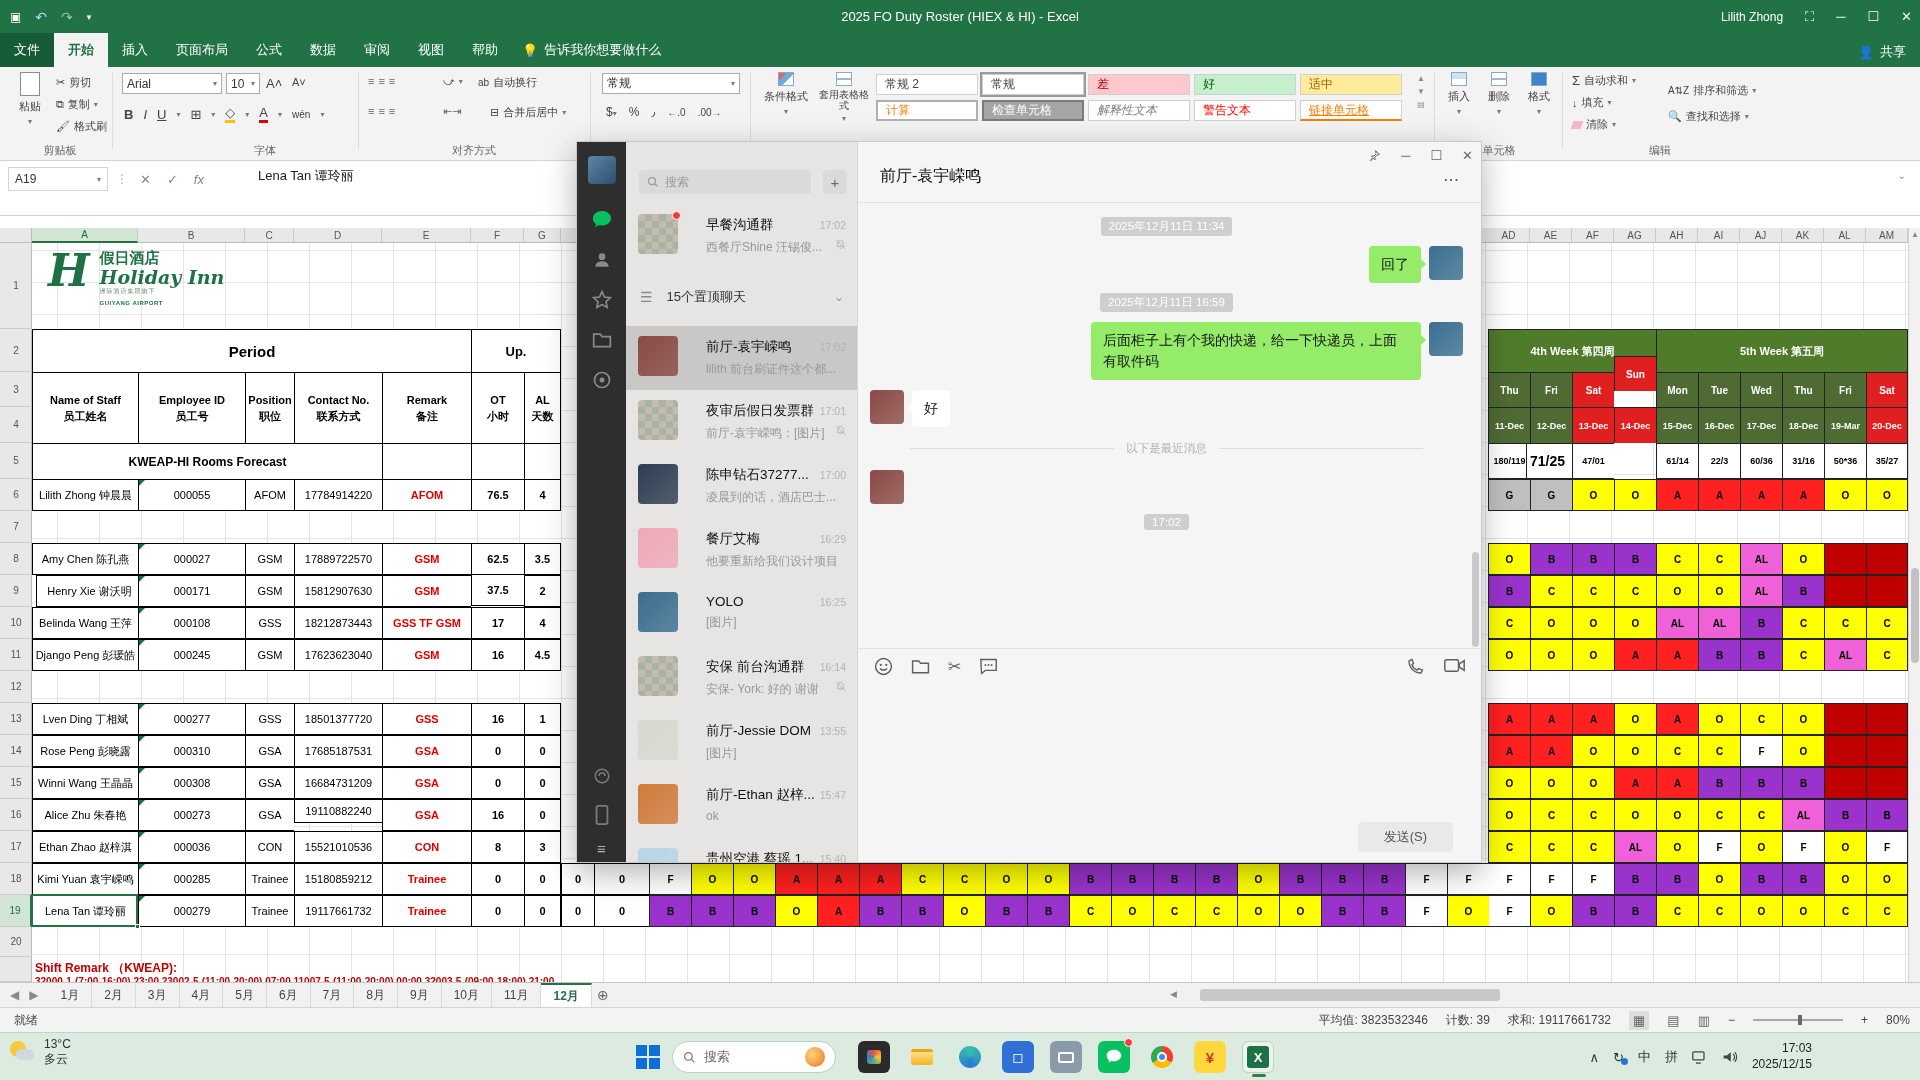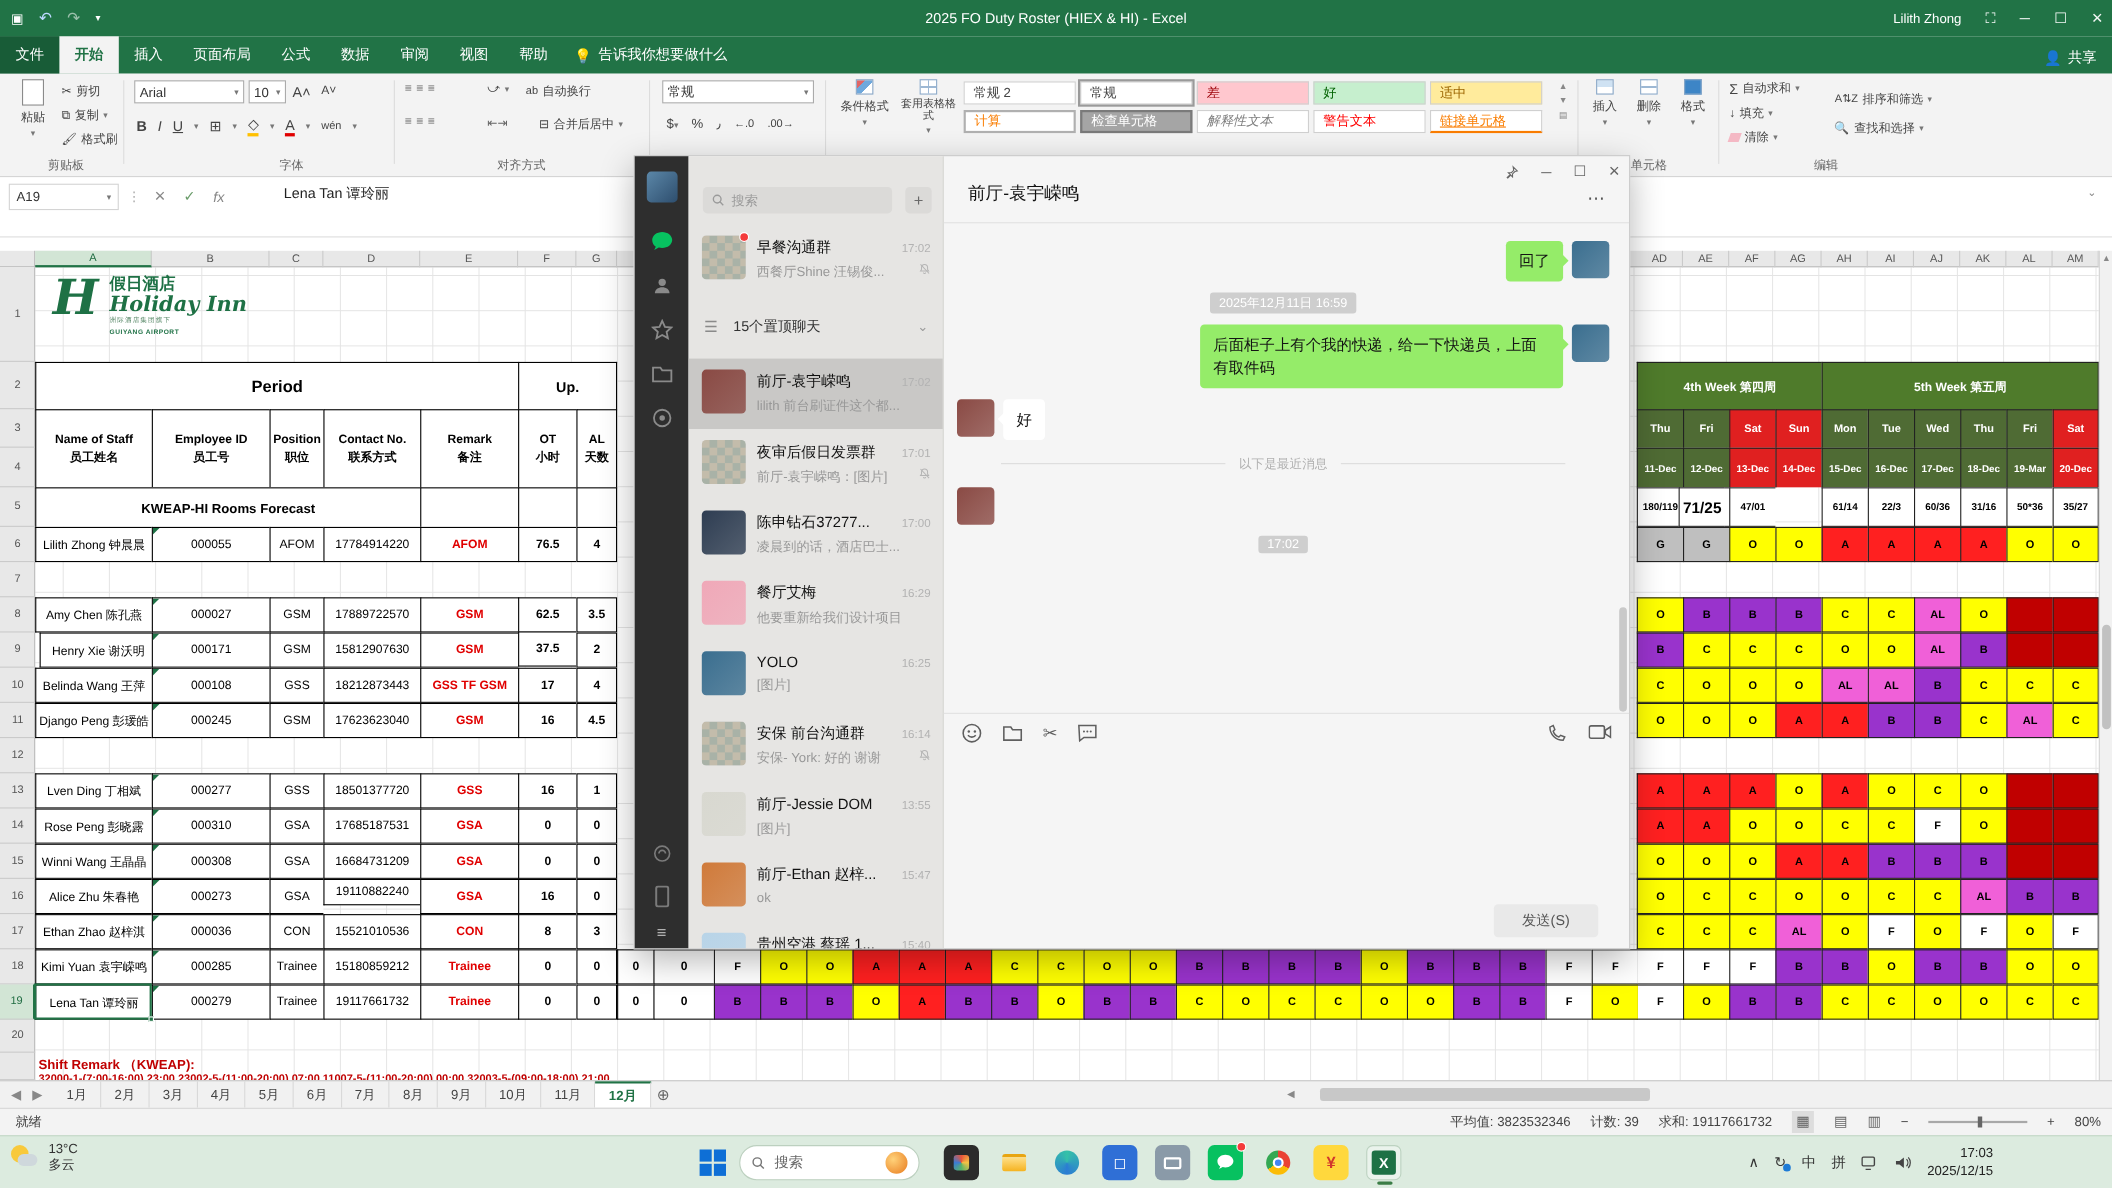--- a/index.html
+++ b/index.html
@@ -116,21 +116,21 @@
 
   
   .wechat{position:absolute;left:576px;top:141px;width:906px;height:722px;background:#f5f5f5;border:1px solid #c9c9c9;box-shadow:0 10px 30px rgba(0,0,0,.3);}
   .wc-side{position:absolute;left:0;top:0;width:49px;height:100%;background:#2e2e2e;display:flex;flex-direction:column;align-items:center;padding-top:14px;gap:0;}
   .wc-avatar{width:28px;height:28px;border-radius:4px;background:linear-gradient(135deg,#5b87a8,#2e4e6e);margin-bottom:16px;}
   .wc-ico{width:49px;height:40px;display:flex;align-items:center;justify-content:center;}
   .wc-bottom{position:absolute;bottom:10px;left:0;width:49px;display:flex;flex-direction:column;align-items:center;gap:20px;}
   .wc-list{position:absolute;left:49px;top:0;width:232px;height:100%;background:#e6e5e3;border-right:1px solid #d8d7d5;overflow:hidden;}
   .wc-search{position:absolute;left:13px;top:28px;width:172px;height:24px;background:#dbdad8;border-radius:4px;display:flex;align-items:center;gap:6px;padding:0 8px;color:#9a9a9a;font-size:12px;}
   .wc-plus{position:absolute;right:10px;top:28px;width:24px;height:24px;background:#dbdad8;border-radius:4px;display:flex;align-items:center;justify-content:center;color:#6a6a6a;font-size:15px;}
-  .chat-item{position:relative;height:64px;padding:10px 12px 10px 12px;display:flex;gap:10px;}
+  .chat-item{position:relative;height:64px;padding:10px 12px 10px 12px;display:flex;gap:28px;}
   .chat-item.sel{background:#c9c8c6;}
   .ci-av{width:40px;height:40px;border-radius:4px;flex:0 0 40px;position:relative;}
   .ci-av.grid{background:repeating-conic-gradient(#a9b2a7 0 25%,#c3bcab 0 50%) 0 0/14px 14px,#b8b8b8;}
   .ci-main{flex:1;min-width:0;padding-top:2px;}
   .ci-top{display:flex;justify-content:space-between;align-items:baseline;}
   .ci-name{font-size:13.5px;color:#111;white-space:nowrap;overflow:hidden;max-width:130px;}
   .ci-time{font-size:10.5px;color:#b2b2b2;}
   .ci-prev{margin-top:5px;font-size:12px;color:#989898;white-space:nowrap;overflow:hidden;display:flex;justify-content:space-between;}
   .pin-row{height:58px;display:flex;align-items:center;gap:14px;padding:0 14px;color:#555;}
   .wc-main{position:absolute;left:281px;top:0;right:0;height:100%;}
@@ -562,21 +562,21 @@
         <div style="position: absolute; left: 1656px; top: 113px; width: 252px; height: 43px; background: rgb(79, 123, 43); color: rgb(255, 255, 255); font-weight: bold; font-size: 11px; display: flex; align-items: center; justify-content: center; border-left: 1px solid rgb(34, 34, 34); border-top: 1px solid rgb(34, 34, 34); border-right: 1px solid rgb(34, 34, 34);">5th Week 第五周</div>
         <div style="position: absolute; left: 1488px; top: 156px; width: 42px; height: 35px; background: rgb(79, 107, 52); color: rgb(255, 255, 255); font-weight: bold; font-size: 10px; display: flex; align-items: center; justify-content: center; border-left: 1px solid rgb(34, 34, 34); border-top: 1px solid rgb(34, 34, 34); border-right: none;">Thu</div>
         <div style="position: absolute; left: 1488px; top: 191px; width: 42px; height: 36px; background: rgb(79, 107, 52); color: rgb(255, 255, 255); font-weight: bold; font-size: 9px; display: flex; align-items: center; justify-content: center; border-left: 1px solid rgb(34, 34, 34); border-top: 1px solid rgb(34, 34, 34); border-right: none;">11-Dec</div>
         <div style="position: absolute; left: 1488px; top: 227px; width: 42px; height: 36px; background: rgb(255, 255, 255); color: rgb(0, 0, 0); font-weight: bold; font-size: 9px; display: flex; align-items: center; justify-content: center; border-left: 1px solid rgb(34, 34, 34); border-top: 1px solid rgb(34, 34, 34); border-right: none; border-bottom: 1px solid rgb(34, 34, 34);">180/119</div>
         <div style="position: absolute; left: 1530px; top: 156px; width: 42px; height: 35px; background: rgb(79, 107, 52); color: rgb(255, 255, 255); font-weight: bold; font-size: 10px; display: flex; align-items: center; justify-content: center; border-left: 1px solid rgb(34, 34, 34); border-top: 1px solid rgb(34, 34, 34); border-right: none;">Fri</div>
         <div style="position: absolute; left: 1530px; top: 191px; width: 42px; height: 36px; background: rgb(79, 107, 52); color: rgb(255, 255, 255); font-weight: bold; font-size: 9px; display: flex; align-items: center; justify-content: center; border-left: 1px solid rgb(34, 34, 34); border-top: 1px solid rgb(34, 34, 34); border-right: none;">12-Dec</div>
         <div style="position: absolute; left: 1530px; top: 227px; width: 42px; height: 36px; background: rgb(255, 255, 255); color: rgb(0, 0, 0); font-weight: bold; font-size: 9px; display: flex; align-items: center; justify-content: center; border-left: 1px solid rgb(34, 34, 34); border-top: 1px solid rgb(34, 34, 34); border-right: none; border-bottom: 1px solid rgb(34, 34, 34);">91/38</div>
         <div style="position: absolute; left: 1572px; top: 156px; width: 42px; height: 35px; background: rgb(224, 32, 32); color: rgb(255, 255, 255); font-weight: bold; font-size: 10px; display: flex; align-items: center; justify-content: center; border-left: 1px solid rgb(34, 34, 34); border-top: 1px solid rgb(34, 34, 34); border-right: none;">Sat</div>
         <div style="position: absolute; left: 1572px; top: 191px; width: 42px; height: 36px; background: rgb(224, 32, 32); color: rgb(255, 255, 255); font-weight: bold; font-size: 9px; display: flex; align-items: center; justify-content: center; border-left: 1px solid rgb(34, 34, 34); border-top: 1px solid rgb(34, 34, 34); border-right: none;">13-Dec</div>
         <div style="position: absolute; left: 1572px; top: 227px; width: 42px; height: 36px; background: rgb(255, 255, 255); color: rgb(0, 0, 0); font-weight: bold; font-size: 9px; display: flex; align-items: center; justify-content: center; border-left: 1px solid rgb(34, 34, 34); border-top: 1px solid rgb(34, 34, 34); border-right: none; border-bottom: 1px solid rgb(34, 34, 34);">47/01</div>
-        <div style="position: absolute; left: 1614px; top: 156px; width: 42px; height: 35px; background: rgb(224, 32, 32); color: rgb(255, 255, 255); font-weight: bold; font-size: 10px; display: flex; align-items: center; justify-content: center; border-left: 1px solid rgb(34, 34, 34); border-top: 1px solid rgb(34, 34, 34); border-right: none;">Sun</div>
+        <div style="position: absolute; left: 1614px; top: 140px; width: 42px; height: 35px; background: rgb(224, 32, 32); color: rgb(255, 255, 255); font-weight: bold; font-size: 10px; display: flex; align-items: center; justify-content: center; border-left: 1px solid rgb(34, 34, 34); border-top: 1px solid rgb(34, 34, 34); border-right: none;">Sun</div>
         <div style="position: absolute; left: 1614px; top: 191px; width: 42px; height: 36px; background: rgb(224, 32, 32); color: rgb(255, 255, 255); font-weight: bold; font-size: 9px; display: flex; align-items: center; justify-content: center; border-left: 1px solid rgb(34, 34, 34); border-top: 1px solid rgb(34, 34, 34); border-right: none;">14-Dec</div>
         <div style="position: absolute; left: 1526px; top: 227px; width: 42px; height: 36px; background: rgb(255, 255, 255); color: rgb(0, 0, 0); font-weight: bold; font-size: 14px; display: flex; align-items: center; justify-content: center; border-left: 1px solid rgb(34, 34, 34); border-top: 1px solid rgb(34, 34, 34); border-right: none; border-bottom: 1px solid rgb(34, 34, 34);">71/25</div>
         <div style="position: absolute; left: 1656px; top: 156px; width: 42px; height: 35px; background: rgb(79, 107, 52); color: rgb(255, 255, 255); font-weight: bold; font-size: 10px; display: flex; align-items: center; justify-content: center; border-left: 1px solid rgb(34, 34, 34); border-top: 1px solid rgb(34, 34, 34); border-right: none;">Mon</div>
         <div style="position: absolute; left: 1656px; top: 191px; width: 42px; height: 36px; background: rgb(79, 107, 52); color: rgb(255, 255, 255); font-weight: bold; font-size: 9px; display: flex; align-items: center; justify-content: center; border-left: 1px solid rgb(34, 34, 34); border-top: 1px solid rgb(34, 34, 34); border-right: none;">15-Dec</div>
         <div style="position: absolute; left: 1656px; top: 227px; width: 42px; height: 36px; background: rgb(255, 255, 255); color: rgb(0, 0, 0); font-weight: bold; font-size: 9px; display: flex; align-items: center; justify-content: center; border-left: 1px solid rgb(34, 34, 34); border-top: 1px solid rgb(34, 34, 34); border-right: none; border-bottom: 1px solid rgb(34, 34, 34);">61/14</div>
         <div style="position: absolute; left: 1698px; top: 156px; width: 42px; height: 35px; background: rgb(79, 107, 52); color: rgb(255, 255, 255); font-weight: bold; font-size: 10px; display: flex; align-items: center; justify-content: center; border-left: 1px solid rgb(34, 34, 34); border-top: 1px solid rgb(34, 34, 34); border-right: none;">Tue</div>
         <div style="position: absolute; left: 1698px; top: 191px; width: 42px; height: 36px; background: rgb(79, 107, 52); color: rgb(255, 255, 255); font-weight: bold; font-size: 9px; display: flex; align-items: center; justify-content: center; border-left: 1px solid rgb(34, 34, 34); border-top: 1px solid rgb(34, 34, 34); border-right: none;">16-Dec</div>
         <div style="position: absolute; left: 1698px; top: 227px; width: 42px; height: 36px; background: rgb(255, 255, 255); color: rgb(0, 0, 0); font-weight: bold; font-size: 9px; display: flex; align-items: center; justify-content: center; border-left: 1px solid rgb(34, 34, 34); border-top: 1px solid rgb(34, 34, 34); border-right: none; border-bottom: 1px solid rgb(34, 34, 34);">22/3</div>
         <div style="position: absolute; left: 1740px; top: 156px; width: 42px; height: 35px; background: rgb(79, 107, 52); color: rgb(255, 255, 255); font-weight: bold; font-size: 10px; display: flex; align-items: center; justify-content: center; border-left: 1px solid rgb(34, 34, 34); border-top: 1px solid rgb(34, 34, 34); border-right: none;">Wed</div>
         <div style="position: absolute; left: 1740px; top: 191px; width: 42px; height: 36px; background: rgb(79, 107, 52); color: rgb(255, 255, 255); font-weight: bold; font-size: 9px; display: flex; align-items: center; justify-content: center; border-left: 1px solid rgb(34, 34, 34); border-top: 1px solid rgb(34, 34, 34); border-right: none;">17-Dec</div>
@@ -1030,20 +1030,23 @@
           </span>
         <span>─</span>
         <span>☐</span>
         <span>✕</span>
       </div>
       <div class="wc-head">
         <div class="wc-title">前厅-袁宇嵘鸣</div>
         <div class="wc-more">⋯</div>
       </div>
       <div class="wc-msgs" id="msgs">
+          <div class="stamp">
+            <span>2025年12月11日 11:34</span>
+          </div>
           <div class="mrow out">
             <div class="m-av" style="background: linear-gradient(135deg, rgb(58, 110, 143), rgba(58, 110, 143, 0.8));"></div>
             <div class="bubble">回了</div>
           </div>
           <div class="stamp">
             <span>2025年12月11日 16:59</span>
           </div>
           <div class="mrow out">
             <div class="m-av" style="background: linear-gradient(135deg, rgb(58, 110, 143), rgba(58, 110, 143, 0.8));"></div>
             <div class="bubble">后面柜子上有个我的快递，给一下快递员，上面有取件码</div>

